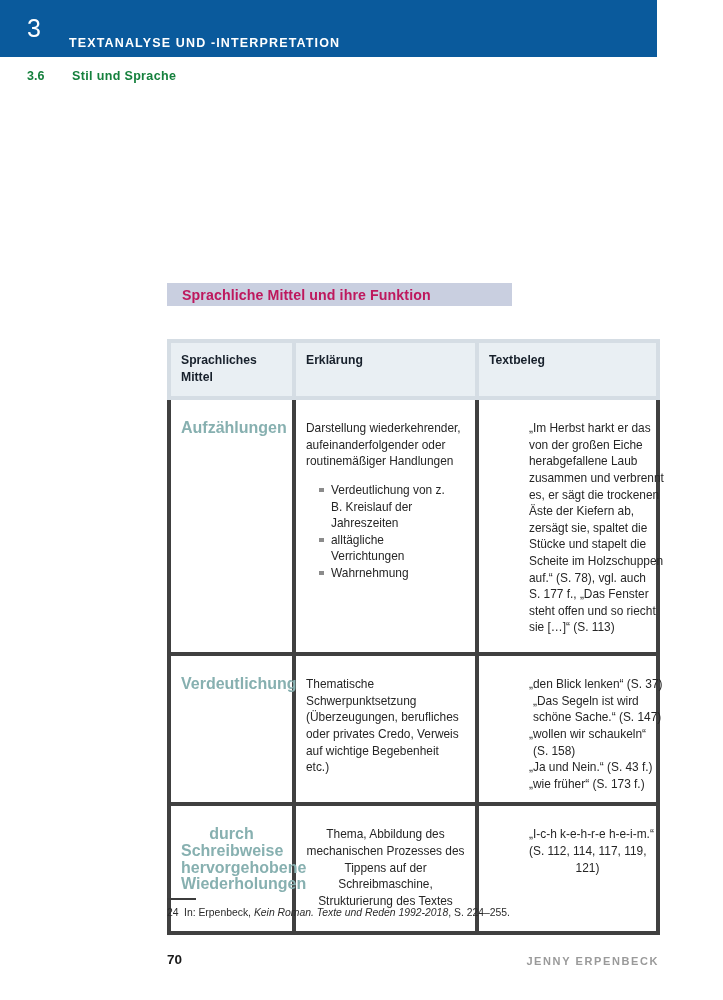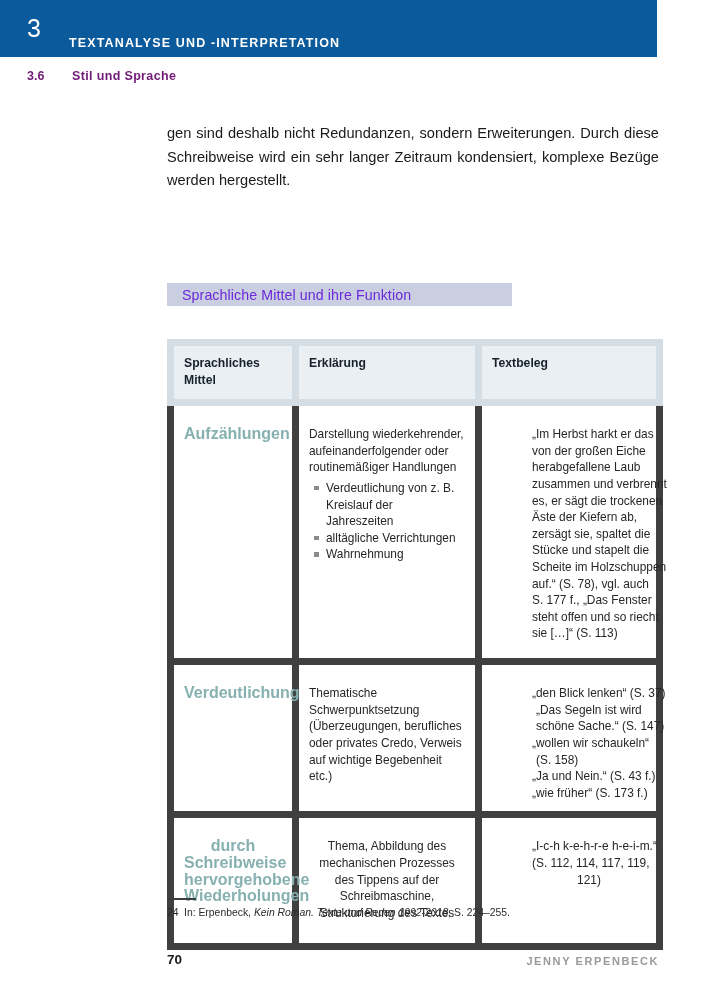--- a/index.html
+++ b/index.html
@@ -44,21 +44,21 @@
     margin-top: 28px;
   }
 
   
   .section-line {
     position: absolute;
     left: 27px;
     top: 69px;
     display: flex;
     align-items: baseline;
-    color: #701a75;
+    color: #15803d;
   }
   .section-line .sec-num {
     font-size: 12.5px;
     font-weight: 700;
     width: 45px;
   }
   .section-line .sec-title {
     font-size: 12.5px;
     font-weight: 700;
     letter-spacing: 0.35px;
@@ -95,42 +95,42 @@
     left: 167px;
     top: 283px;
     width: 345px;
     height: 23px;
     background: #c9cfe0;
     display: flex;
     align-items: center;
   }
   .info-heading span {
     font-size: 14.2px;
-    font-weight: 400;
-    color: #6d28d9;
+    font-weight: 700;
+    color: #be185d;
     margin-left: 15px;
     letter-spacing: 0.1px;
   }
 
   
   .tbl {
     position: absolute;
     left: 167px;
     top: 339px;
     width: 489px;
     border-collapse: collapse;
     table-layout: fixed;
   }
   .tbl col.c1 { width: 125px; }
   .tbl col.c2 { width: 183px; }
   .tbl col.c3 { width: 181px; }
 
   .tbl th, .tbl td {
     vertical-align: top;
-    border: 7px solid #404040;
+    border: 4px solid #404040;
     padding: 20px 10px 10px 10px;
     font-size: 11.9px;
     line-height: 16.6px;
     color: #262626;
   }
   .tbl thead th {
     background: #e9eff3;
     font-weight: 700;
     font-size: 12.2px;
     color: #17202b;
@@ -140,21 +140,21 @@
     border-color: #d5dde4;
   }
   .tbl td.term {
     color: #87b0b0;
     font-weight: 700;
     font-size: 16px;
     line-height: 16.6px;
   }
   .tbl td p { margin: 0; }
   .tbl ul {
-    margin: 4px;
+    margin: 12px;
     padding: 0;
     list-style: none;
   }
   .tbl ul li {
     position: relative;
     padding-left: 13px;
     margin: 0;
   }
   .tbl ul li .bsq {
     position: absolute;
@@ -224,21 +224,20 @@
   <div class="chapter-num">3</div>
   <div class="chapter-title">TEXTANALYSE UND -INTERPRETATION</div>
 </div>
 
 <div class="section-line">
   <div class="sec-num">3.6</div>
   <div class="sec-title">Stil und Sprache</div>
 </div>
 
 <div class="body-col">
-  <p class="para">gen sind deshalb nicht Redundanzen, sondern Erweiterungen. Durch diese Schreibweise wird ein sehr langer Zeitraum kondensiert, komplexe Bezüge werden hergestellt.</p>
 </div>
 
 <div class="info-heading">
   <span>Sprachliche Mittel und ihre Funktion</span>
 </div>
 
 <table class="tbl">
   <colgroup>
       <col class="c1">
       <col class="c2">

